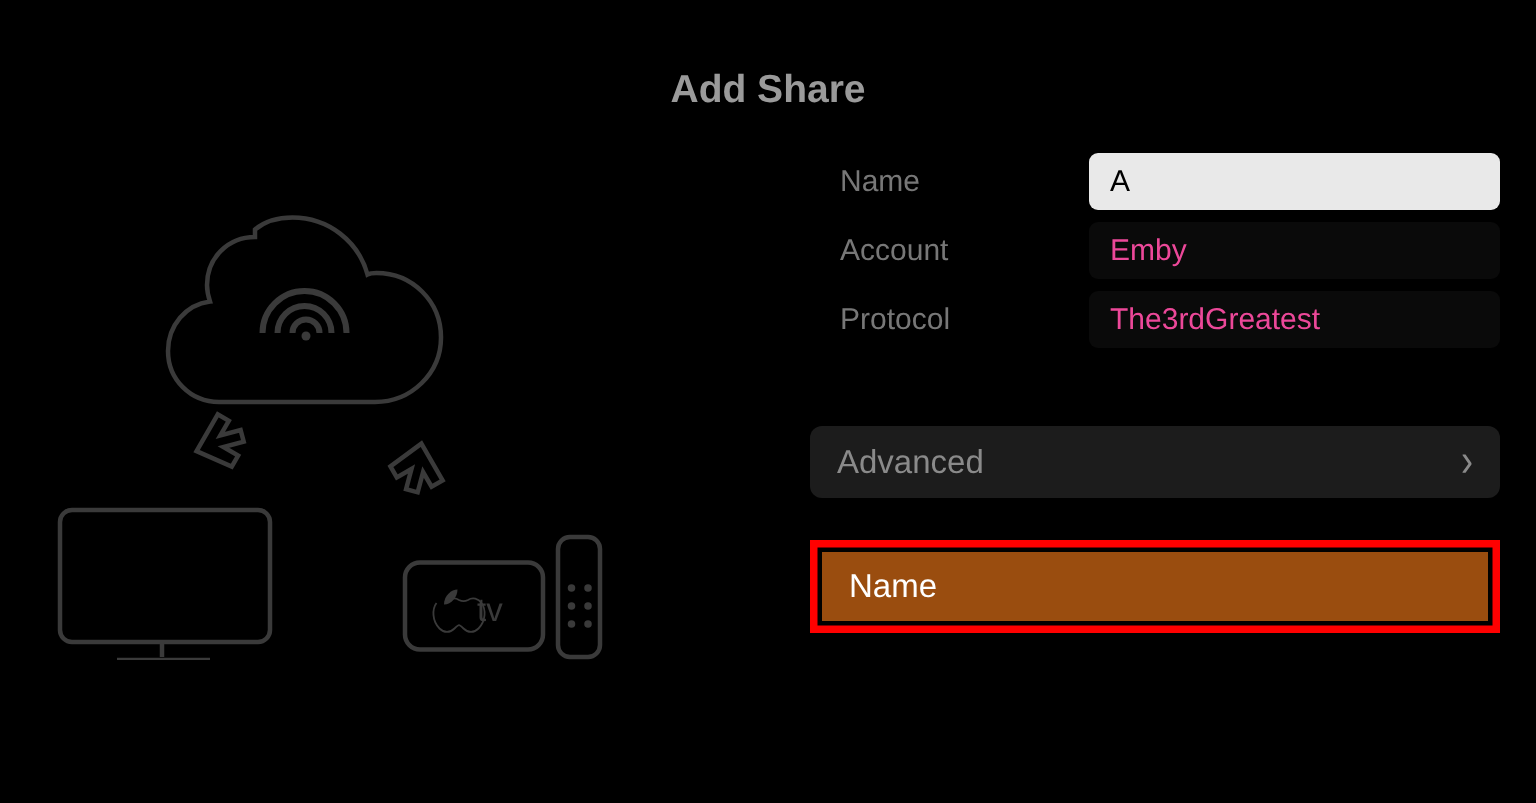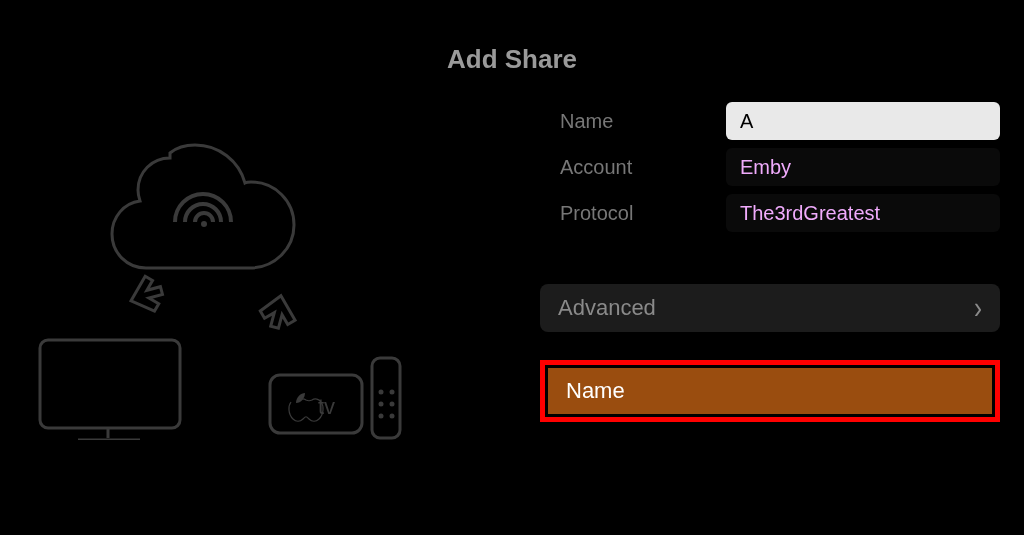--- a/index.html
+++ b/index.html
@@ -55,21 +55,21 @@
       margin-left: 16px;
     }
     .row-value {
       flex: 1;
       height: 38px;
       border-radius: 6px;
       display: flex;
       align-items: center;
       padding: 0 14px;
       font-size: 20px;
-      color: #f0abfc;
+      color: #ec4899;
       background: #0a0a0a;
     }
     .row-value.highlight {
       background: #e9e9e9;
       color: #000;
     }
 
     .advanced-btn {
       margin-top: 50px;
       width: 100%;

